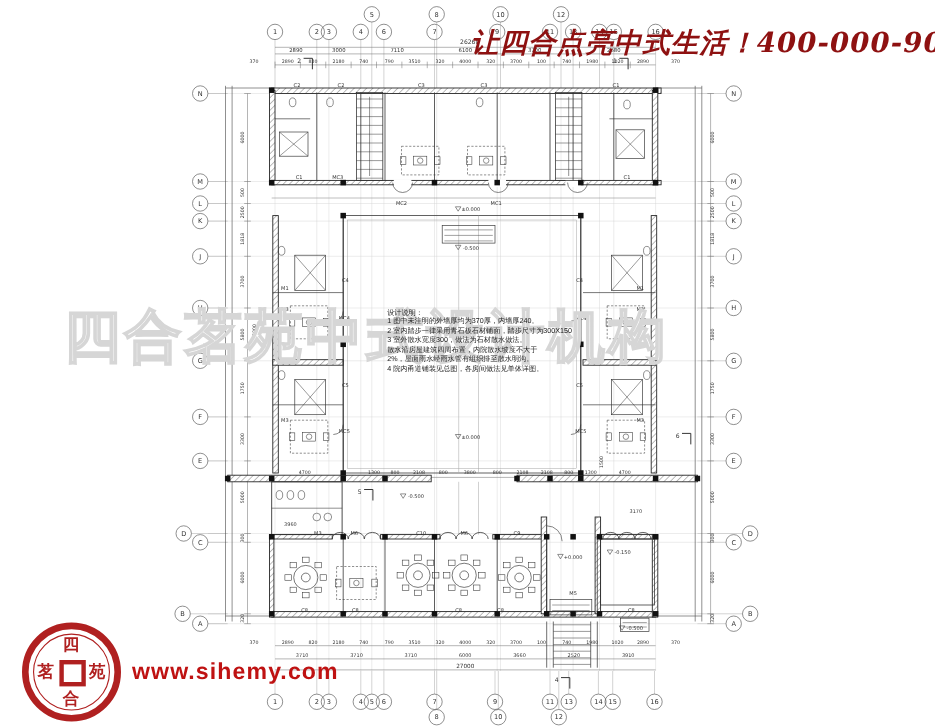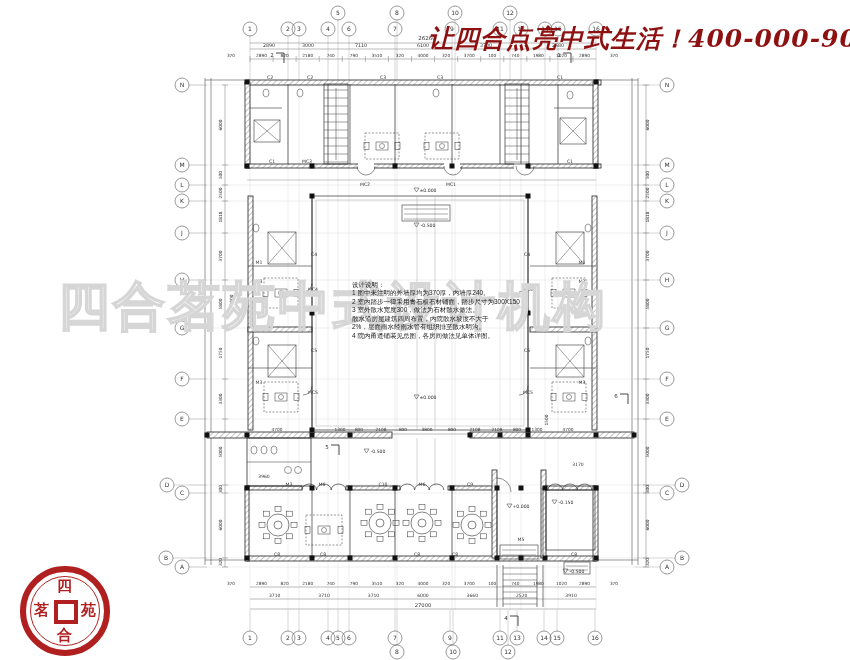--- a/index.html
+++ b/index.html
@@ -737,16 +737,17 @@
 
   <div class="logo">
     <div class="seal">
       <span class="ch t">四</span>
       <span class="ch b">合</span>
       <span class="ch l">茗</span>
       <span class="ch r">苑</span>
       <span class="sq"></span>
     </div>
     <div class="logo-txt">
+      <div class="web">www.sihemy.com</div>
     </div>
   </div>
 
 </div>
 
 </body></html>

